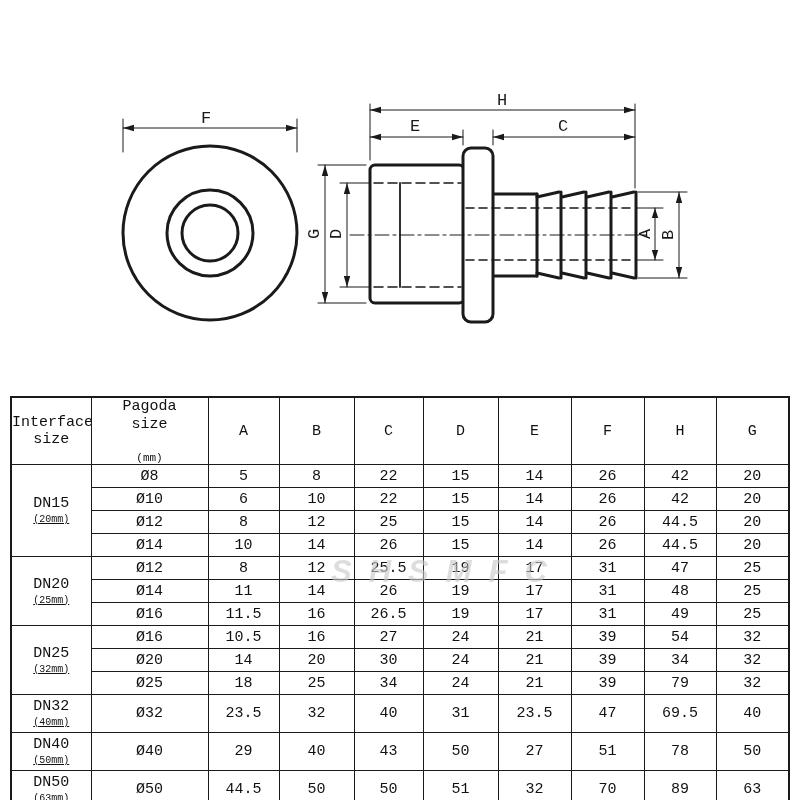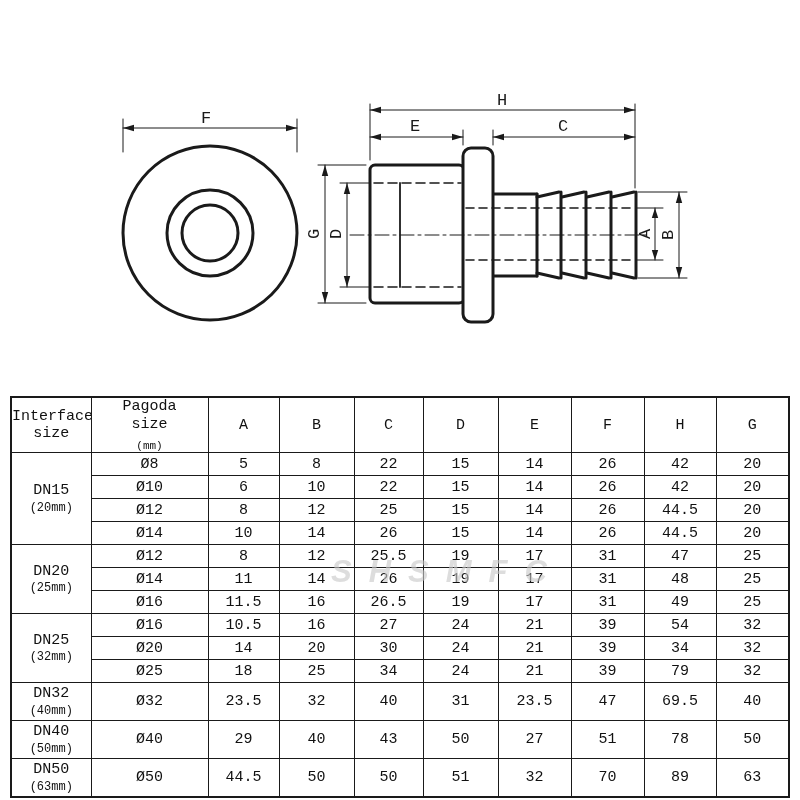--- a/index.html
+++ b/index.html
@@ -30,23 +30,23 @@
   }
   table.spec thead tr{height:41px;}
   table.spec tbody tr{height:23px;}
   table.spec tbody tr.tall{height:38px;}
   th.hdr-text{
     font-family:"Liberation Sans",sans-serif;font-size:16px;
     text-align:left;padding-left:5px;
   }
   .hdr-lines{display:flex;flex-direction:column;line-height:1.18;}
   .hdr-pagoda{display:flex;align-items:center;gap:3px;flex-direction:column;}
-  .hdr-unit{font-family:"Liberation Mono","DejaVu Sans Mono",monospace;font-size:11px;align-self:center;margin-top:4px;}
+  .hdr-unit{font-family:"Liberation Mono","DejaVu Sans Mono",monospace;font-size:11px;align-self:center;margin-top:16px;}
   td.iface{font-size:14px;line-height:1.25;}
-  td.iface .sub{font-size:12px;}
+  td.iface .sub{font-size:10px;text-decoration:underline;}
   
   .watermark{
     position:absolute;left:331px;top:554px;z-index:5;
     font-family:"Liberation Sans",sans-serif;font-style:italic;font-weight:bold;
     font-size:31px;letter-spacing:17px;color:#c9c9c9;opacity:0.62;
     pointer-events:none;
   }
 </style>
 </head>
 <body>

